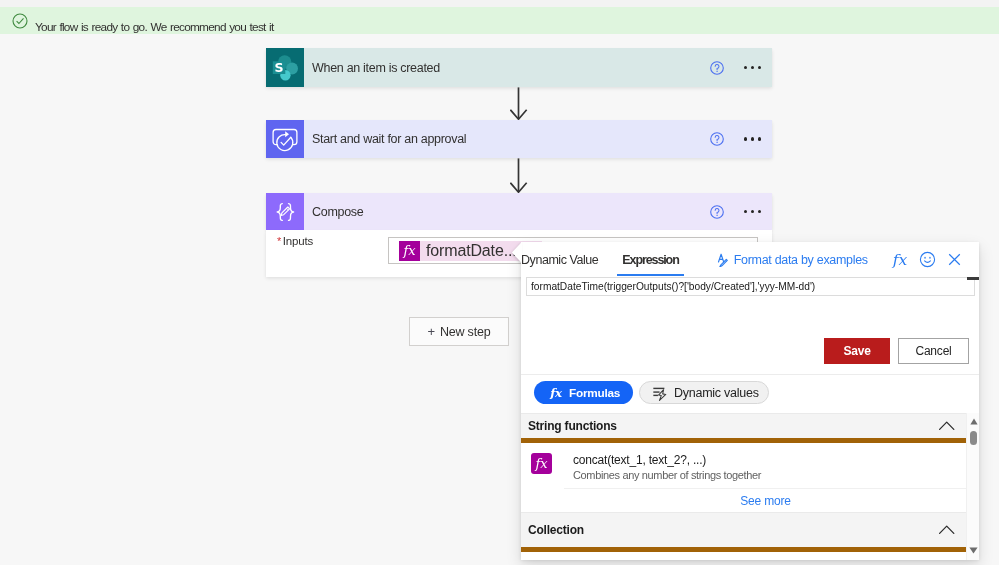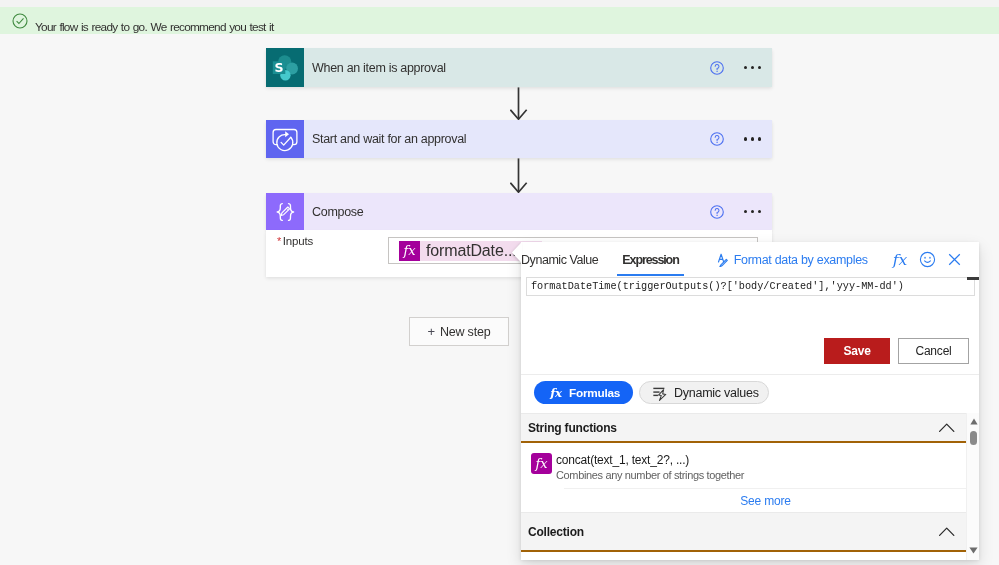--- a/index.html
+++ b/index.html
@@ -62,45 +62,45 @@
   .tab{font-size:12.5px;letter-spacing:-0.45px;color:#323130;height:35px;display:flex;align-items:center;position:relative;}
   #tab-dynamic{margin-left:0;}
   #tab-expression{margin-left:19px;padding:0 5px;font-weight:bold;letter-spacing:-1.1px;}
   #tab-expression .underline{position:absolute;left:0;right:0;bottom:1px;height:2px;background:#2b7cf0;}
   #fmtlink{margin-left:31px;display:flex;align-items:center;color:#2b7cf0;font-size:12.5px;letter-spacing:-0.3px;}
   #fmtlink .ico{width:14px;height:17px;margin-right:5px;margin-top:-3px;}
   #panelicons{position:absolute;right:16px;top:0;height:35px;display:flex;align-items:center;gap:10px;}
 
   #exprbox{position:absolute;left:5px;top:35px;width:449px;height:19px;border:1px solid #dcdcdc;
      box-sizing:border-box;background:#fff;display:flex;align-items:center;}
-  #exprbox .code{font-family:Liberation Mono, monospace;font-size:10.2px;color:#1a1a1a;padding-left:4px;white-space:pre;}
+  #exprbox .code{font-family:Liberation Sans, sans-serif;font-size:10.2px;color:#1a1a1a;padding-left:4px;white-space:pre;}
   #resize{position:absolute;left:967px;top:277px;width:12px;height:3px;background:#3b3b3b;}
 
   #savebtn{position:absolute;left:824px;top:338px;width:66px;height:26px;background:#b91c1c;
     color:#fff;font-size:12px;letter-spacing:-0.2px;display:flex;align-items:center;justify-content:center;font-weight:bold;}
   #cancelbtn{position:absolute;left:898px;top:338px;width:71px;height:26px;background:#fff;
     border:1px solid #a3a3a3;box-sizing:border-box;color:#242424;font-size:12px;letter-spacing:-0.2px;
     display:flex;align-items:center;justify-content:center;}
 
   #pilldiv{position:absolute;left:521px;top:374px;width:458px;height:1px;background:#ececec;}
   .pill{position:absolute;height:23px;border-radius:12px;display:flex;align-items:center;font-size:12.5px;letter-spacing:-0.25px;}
   #pill-formulas{left:534px;top:381px;width:99px;box-sizing:border-box;background:#1464f6;color:#fff;padding-left:15px;font-weight:bold;font-size:11.8px;}
   #pill-formulas .ico{width:14px;height:18px;margin-right:6px;}
   #pill-dynamic{left:639px;top:381px;width:130px;box-sizing:border-box;background:#f1f1f1;border:1px solid #d8d8d8;color:#242424;padding-left:12px;}
   #pill-dynamic .ico{width:17px;height:17px;margin-right:5px;margin-top:1px;}
 
   #list{position:absolute;left:521px;top:413px;width:446px;height:147px;overflow:hidden;background:#fff;}
   .sect{height:30px;display:flex;align-items:center;justify-content:space-between;padding:0 12px 0 7px;
-     background:#f4f4f4;border-top:1px solid #eaeaea;border-bottom:2px solid #a16207;box-sizing:border-box;}
+     background:#f4f4f4;border-top:1px solid #eaeaea;border-bottom:5px solid #a16207;box-sizing:border-box;}
   #sect2{height:40px;}
   .sect .lbl{font-size:12px;letter-spacing:-0.2px;font-weight:bold;color:#1b1b1b;}
   .fnrow{display:flex;align-items:flex-start;padding:10px 8px 9px 10px;background:#fff;height:45px;box-sizing:border-box;}
   .fnrow .fxbox{width:21px;height:21px;min-width:21px;background:#a4009b;border-radius:3px;
       display:flex;align-items:center;justify-content:center;margin-top:0px;}
-  .fnrow .meta{margin-left:4px;}
+  .fnrow .meta{margin-left:21px;}
   .fnrow .sig{font-size:12px;letter-spacing:-0.2px;color:#1b1b1b;line-height:14px;}
   .fnrow .desc{font-size:11px;letter-spacing:-0.35px;color:#616161;line-height:14px;margin-top:1px;}
   #seemore{height:24px;display:flex;align-items:center;justify-content:center;color:#2b7cf0;font-size:12px;letter-spacing:-0.2px;
       background:#fff;border-top:1px solid #f0f0f0;box-sizing:border-box;margin-left:43px;}
   #scrollbar{position:absolute;left:966px;top:413px;width:13px;height:147px;background:#fbfbfb;border-left:1px solid #f0f0f0;box-sizing:border-box;}
   #sbthumb{position:absolute;left:3px;top:18px;width:7px;height:14px;border-radius:4px;background:#8a8a8a;}
   #sbup{position:absolute;left:2.5px;top:5px;width:8px;height:7px;}
   #sbdown{position:absolute;left:2px;top:134px;width:9px;height:7px;}
 </style>
 </head>
@@ -120,21 +120,21 @@
 <div class="card" id="card1">
   <div class="icon">
     <svg width="28" height="28" viewBox="0 0 28 28" style="margin-left:-1px">
       <circle cx="13.7" cy="8.0" r="6.7" fill="#1c8d8f"></circle>
       <circle cx="21.1" cy="14.5" r="5.9" fill="#2d9fa2"></circle>
       <circle cx="14.4" cy="21.2" r="5.2" fill="#45c9cc"></circle>
       <rect x="1.8" y="7.3" width="12.5" height="12.7" fill="#1a8f93"></rect>
       <text x="8.05" y="17.7" font-family="'DejaVu Sans',sans-serif" font-size="12.6" font-weight="bold" fill="#ffffff" text-anchor="middle">S</text>
     </svg>
   </div>
-  <div class="title">When an item is approval</div>
+  <div class="title">When an item is created</div>
   <div class="acts">
     <svg class="help" viewBox="0 0 16 16">
       <circle cx="8" cy="8" r="7.2" fill="none" stroke="#4b6ff0" stroke-width="1.25"></circle>
       <path d="M5.9 6.1 A2.2 2.2 0 1 1 8.1 8.5 V10.0" fill="none" stroke="#4b6ff0" stroke-width="1.15" stroke-linecap="round"></path>
       <circle cx="8.1" cy="11.9" r="0.72" fill="#4b6ff0"></circle>
     </svg>
     <span class="ellipsis">
         <i></i>
         <i></i>
         <i></i>

